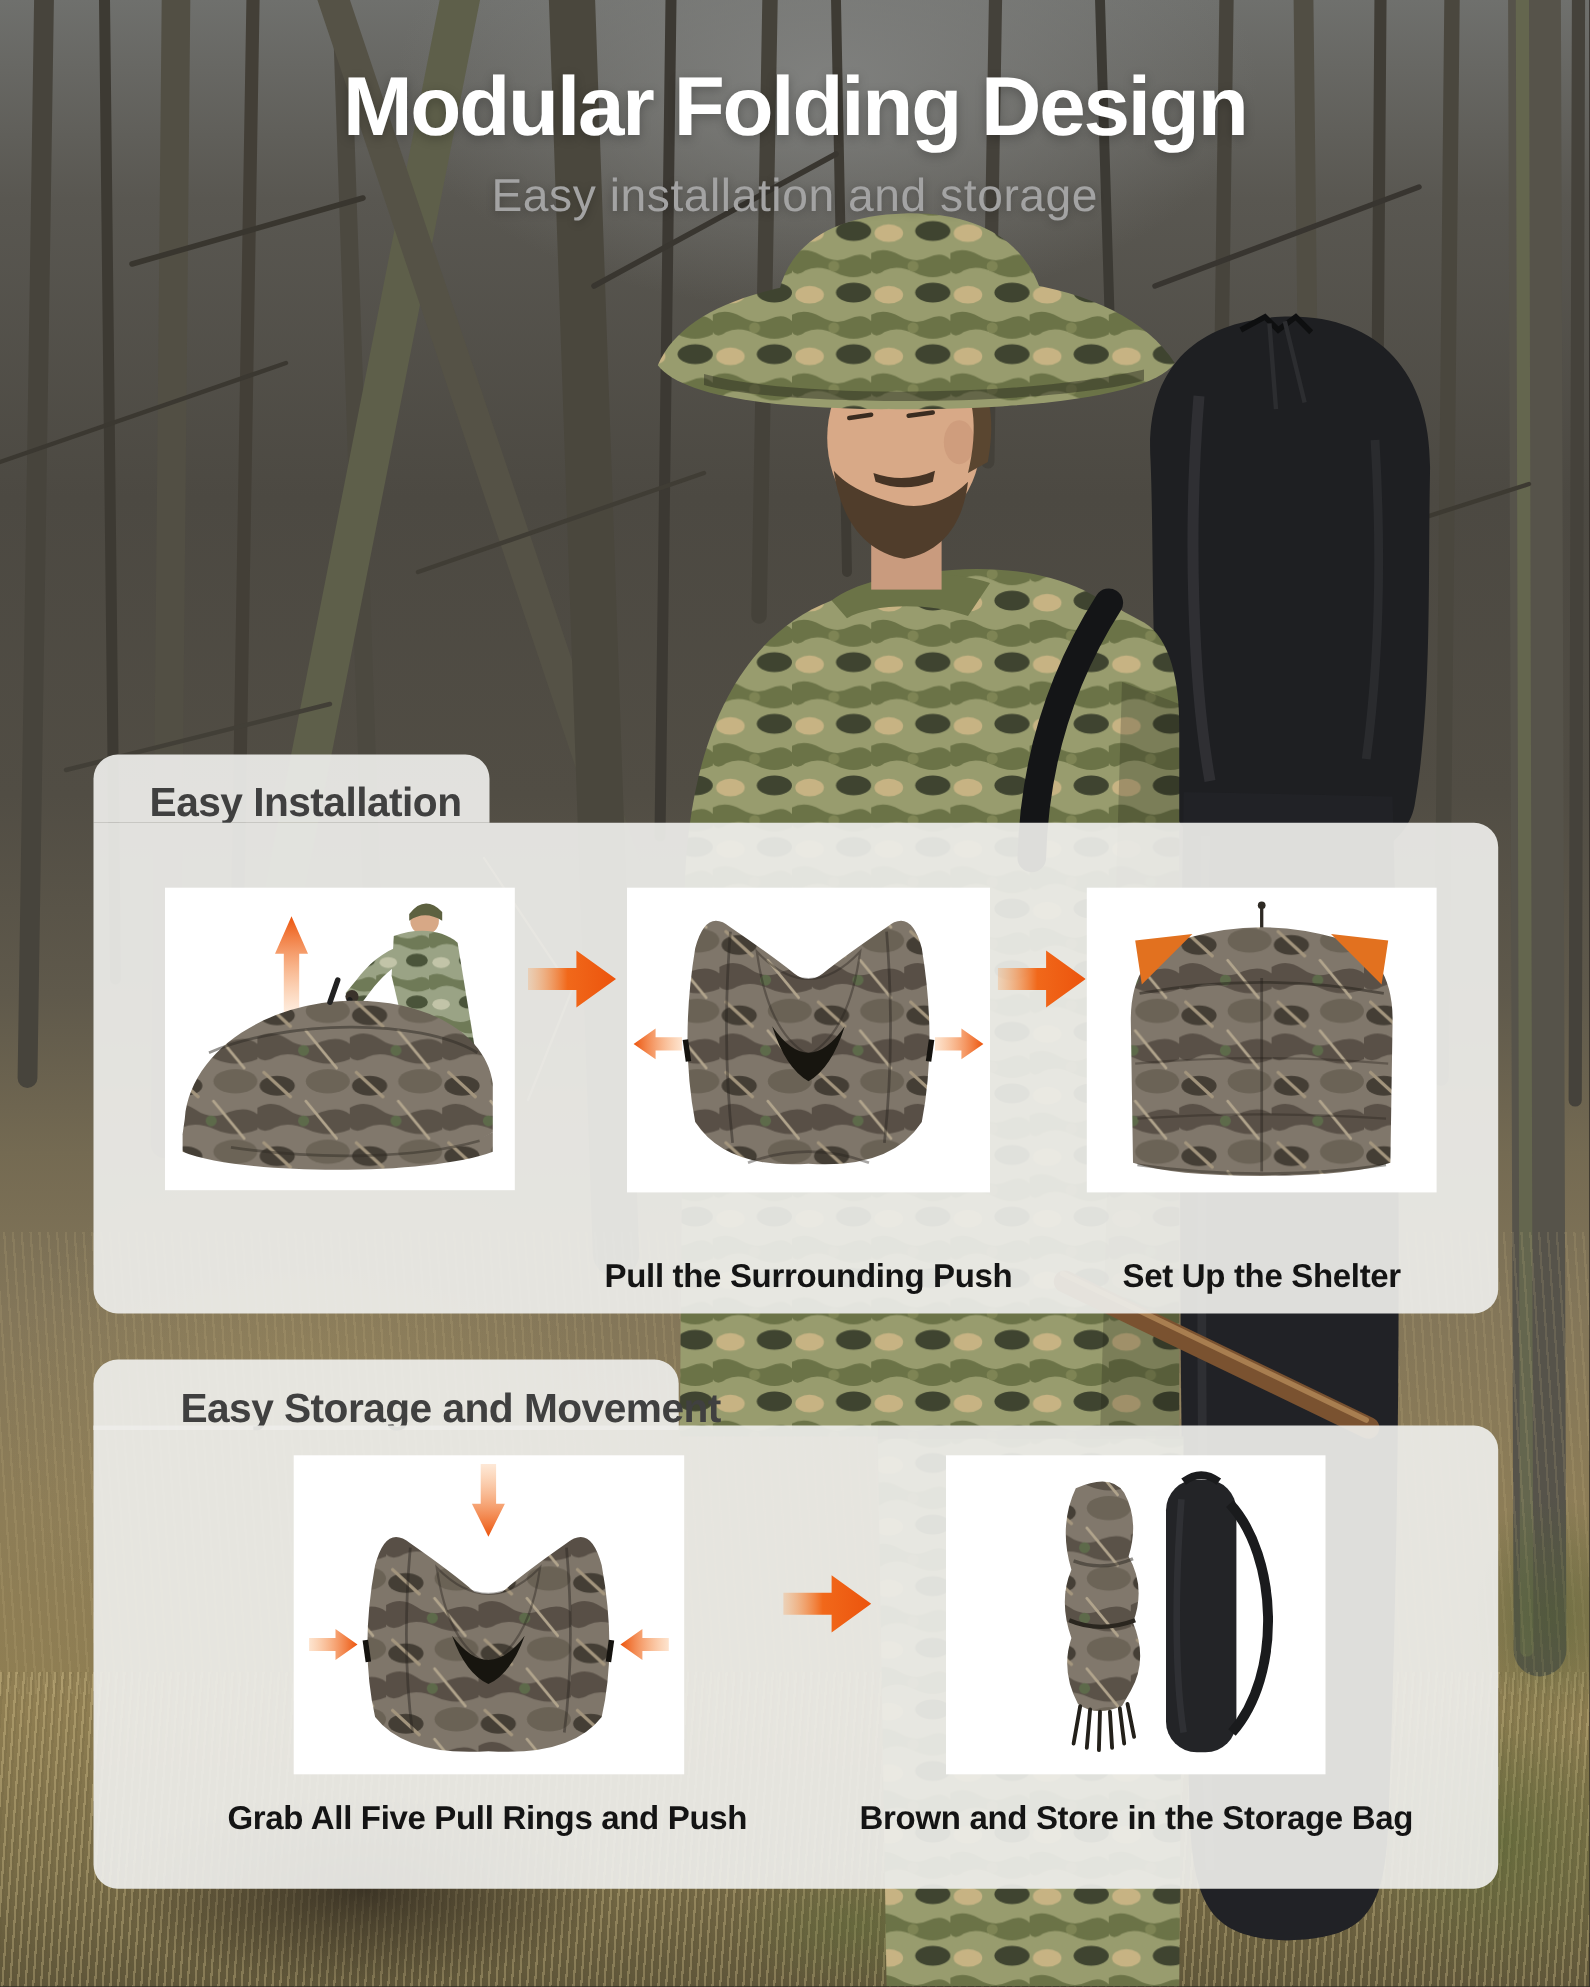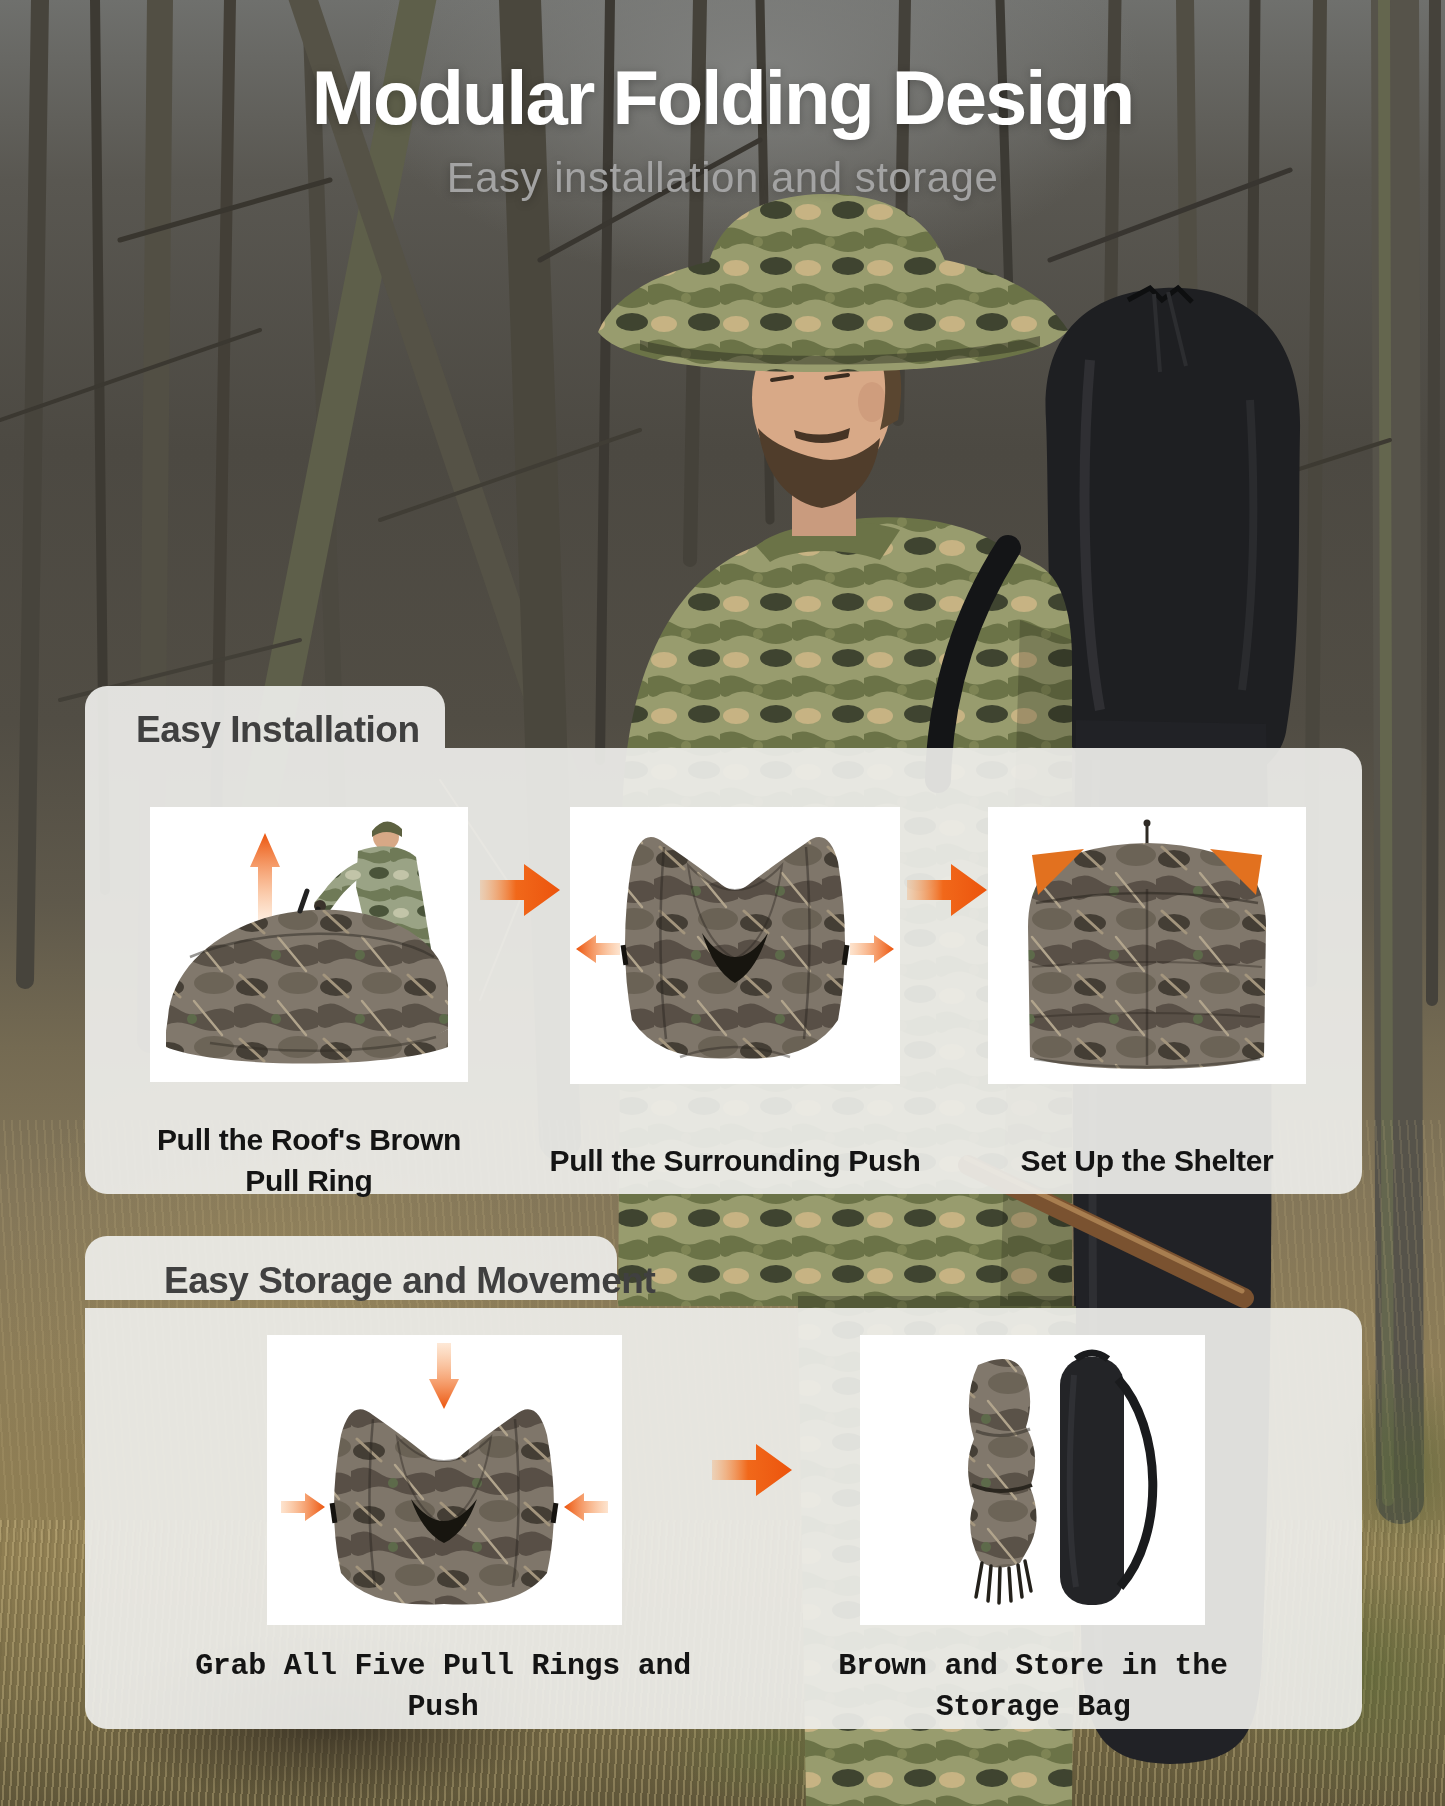--- a/index.html
+++ b/index.html
@@ -45,21 +45,21 @@
   .shot svg{display:block;width:100%;height:100%;}
   .flow{position:absolute;width:80px;height:64px;}
   .cap{position:absolute;transform:translateX(-50%);width:max-content;max-width:340px;
        text-align:center;font-size:30px;line-height:1.35;font-weight:bold;letter-spacing:-.3px;color:#141414;}
   #card1{top:686px;height:508px;}
   #card1 .chip{width:360px;}
   #card1 .body{top:62px;height:446px;}
   #card2{top:1236px;height:485px;}
   #card2 .chip{width:504px;height:64px;padding-left:28px;}
   #card2 .chip h2{line-height:68px;}
-  #card2 .body{top:72px;height:421px;font-family:Liberation Mono, monospace;}
+  #card2 .body{top:60px;height:421px;}
 </style>
 </head>
 <body>
 
 <div class="page">
 
   <div class="bg"></div>
 
   <svg class="trees" width="1445" height="1806" viewBox="0 0 1445 1806">
     <g stroke-linecap="round">
@@ -283,21 +283,20 @@
           <path d="M42 250 L40 120 Q40 60 90 46 Q125 36 159 36 Q193 36 228 46 Q278 60 278 120 L276 250 Q240 262 159 262 Q78 262 42 250 Z" fill="url(#cd3)"></path>
           <path d="M44 48 L96 42 L50 88 Z" fill="#e2711f"></path>
           <path d="M274 48 L222 42 L268 88 Z" fill="#e2711f"></path>
           <path d="M48 96 Q159 76 270 96" stroke="rgba(36,32,26,.5)" stroke-width="2.5" fill="none"></path>
           <line x1="159" y1="82" x2="159" y2="258" stroke="rgba(36,32,26,.45)" stroke-width="2.5"></line>
           <path d="M44 160 Q159 150 274 160 M46 210 Q159 202 272 210" stroke="rgba(36,32,26,.35)" stroke-width="2" fill="none"></path>
           <path d="M46 252 Q159 268 272 252" stroke="rgba(36,32,26,.4)" stroke-width="2.5" fill="none"></path>
         </svg>
       </div>
 
-      <div class="cap" style="left:224px;top:372px;max-width:330px;">Pull the Roof's Brown Pull Ring</div>
       <div class="cap" style="left:650px;top:393px;max-width:420px;">Pull the Surrounding Push</div>
       <div class="cap" style="left:1062px;top:393px;max-width:420px;">Set Up the Shelter</div>
     </div>
   </div>
 
   <div class="card" id="card2">
     <div class="chip">
       <h2>Easy Storage and Movement</h2>
     </div>
     <div class="body">

